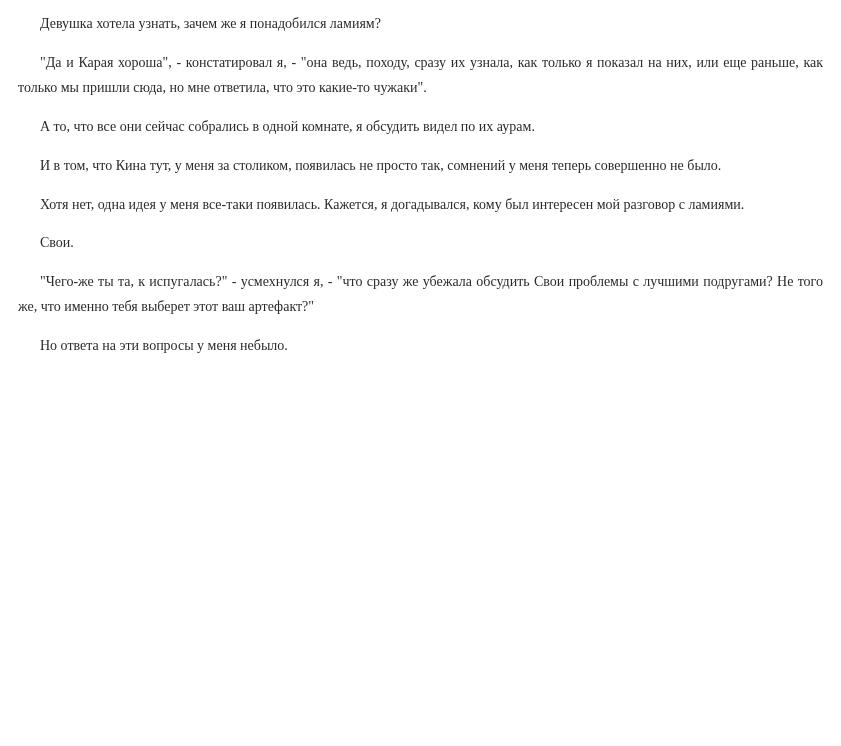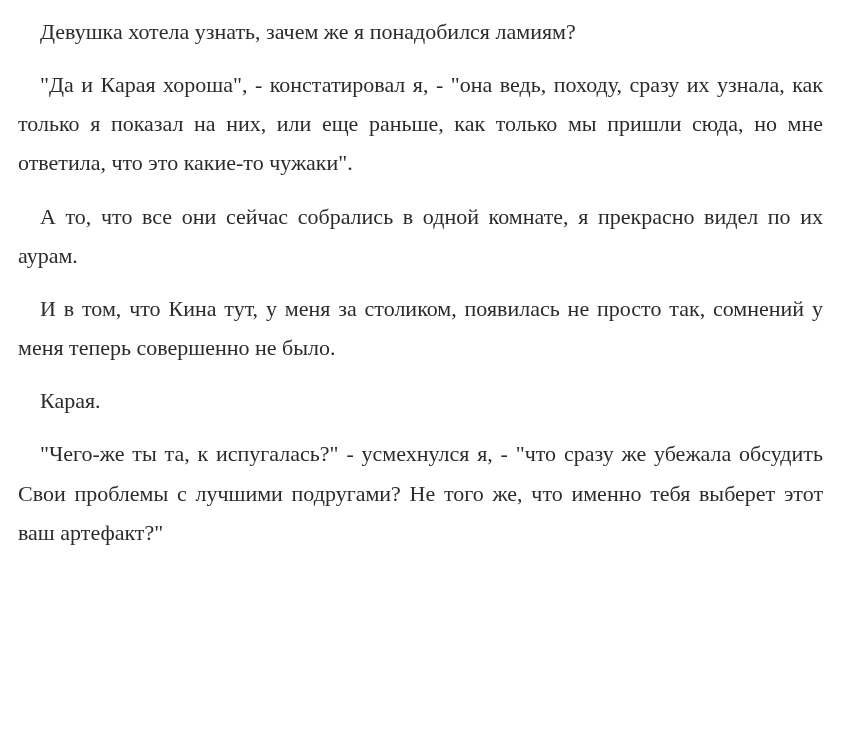--- a/index.html
+++ b/index.html
@@ -15,36 +15,38 @@
     overflow: hidden;
   }
   #page {
     width: 841px;
     height: 746px;
     box-sizing: border-box;
     padding: 12px 18px 0 18px;
     background: #ffffff;
   }
   .para {
-    font-size: 22px;
+    font-size: 14px;
     line-height: 1.78;
     text-align: justify;
     text-indent: 22px;
     margin: 0 0 14px 0;
     color: #2b2b2b;
     hyphens: none;
     text-justify: inter-word;
   }
   .para:last-child {
     margin-bottom: 0;
   }
 </style>
 </head>
 <body>
 
 <div id="page">
   <p class="para">Девушка хотела узнать, зачем же я понадобился ламиям?</p>
   <p class="para">"Да и Карая хороша", - констатировал я, - "она ведь, походу, сразу их узнала, как только я показал на них, или еще раньше, как только мы пришли сюда, но мне ответила, что это какие-то чужаки".</p>
-  <p class="para">А то, что все они сейчас собрались в одной комнате, я прекрасно видел по их аурам.</p>
+  <p class="para">А то, что все они сейчас собрались в одной комнате, я обсудить видел по их аурам.</p>
   <p class="para">И в том, что Кина тут, у меня за столиком, появилась не просто так, сомнений у меня теперь совершенно не было.</p>
-  <p class="para">Карая.</p>
+  <p class="para">Хотя нет, одна идея у меня все-таки появилась. Кажется, я догадывался, кому был интересен мой разговор с ламиями.</p>
+  <p class="para">Свои.</p>
   <p class="para">"Чего-же ты та, к испугалась?" - усмехнулся я, - "что сразу же убежала обсудить Свои проблемы с лучшими подругами? Не того же, что именно тебя выберет этот ваш артефакт?"</p>
+  <p class="para">Но ответа на эти вопросы у меня небыло.</p>
 </div>
 
 </body></html>

